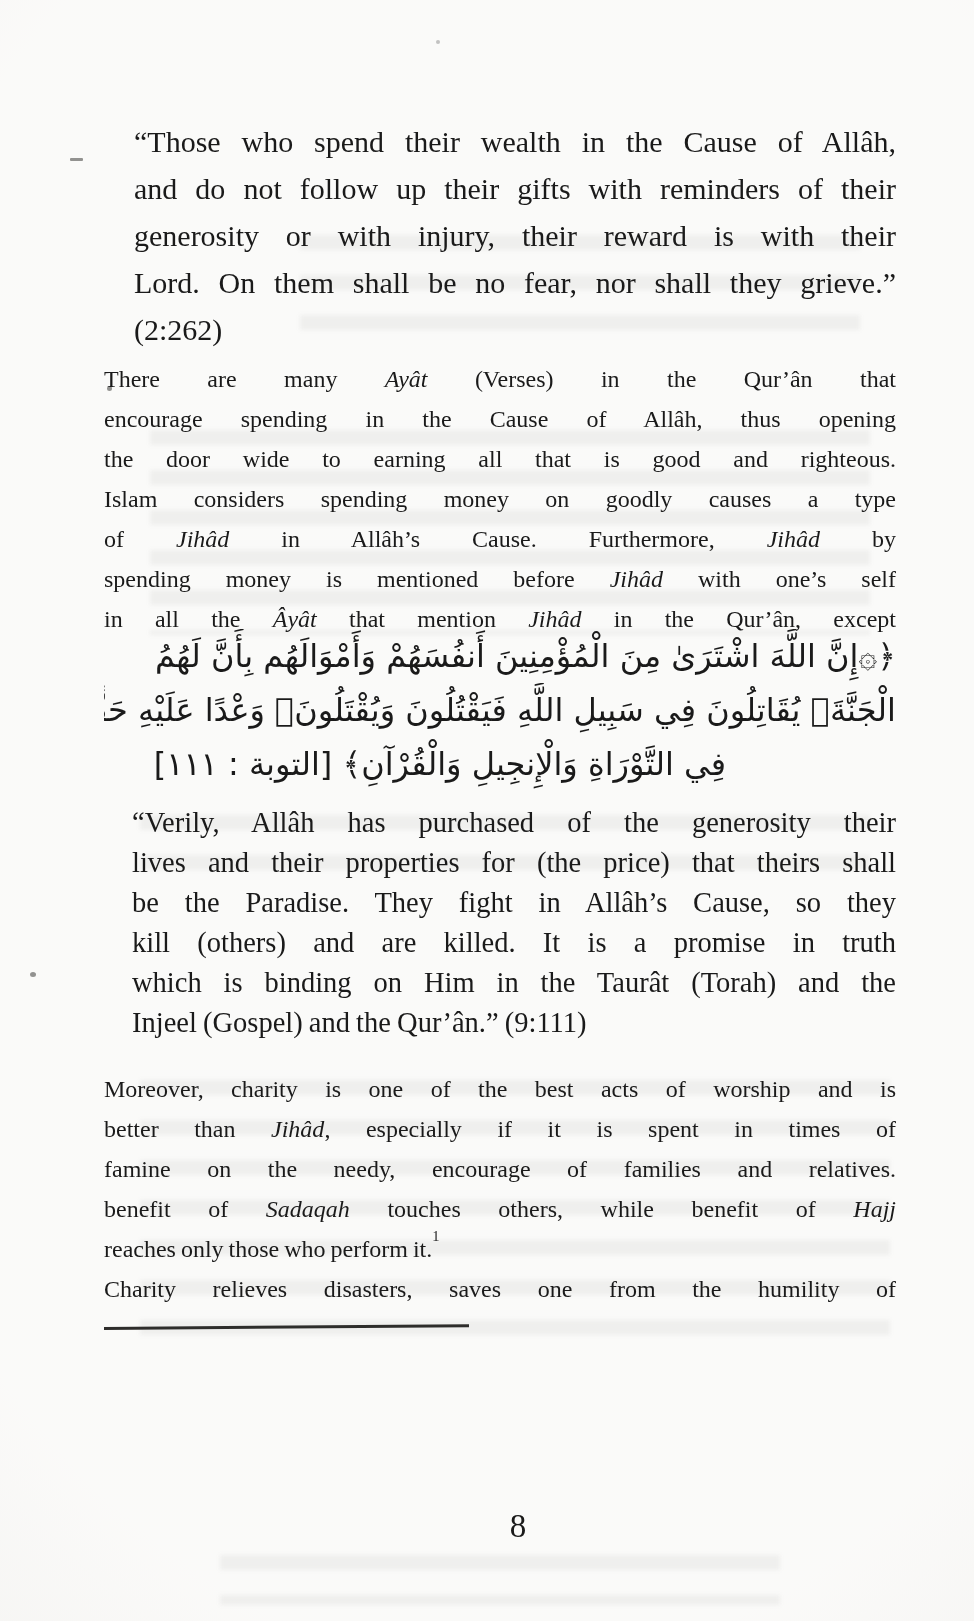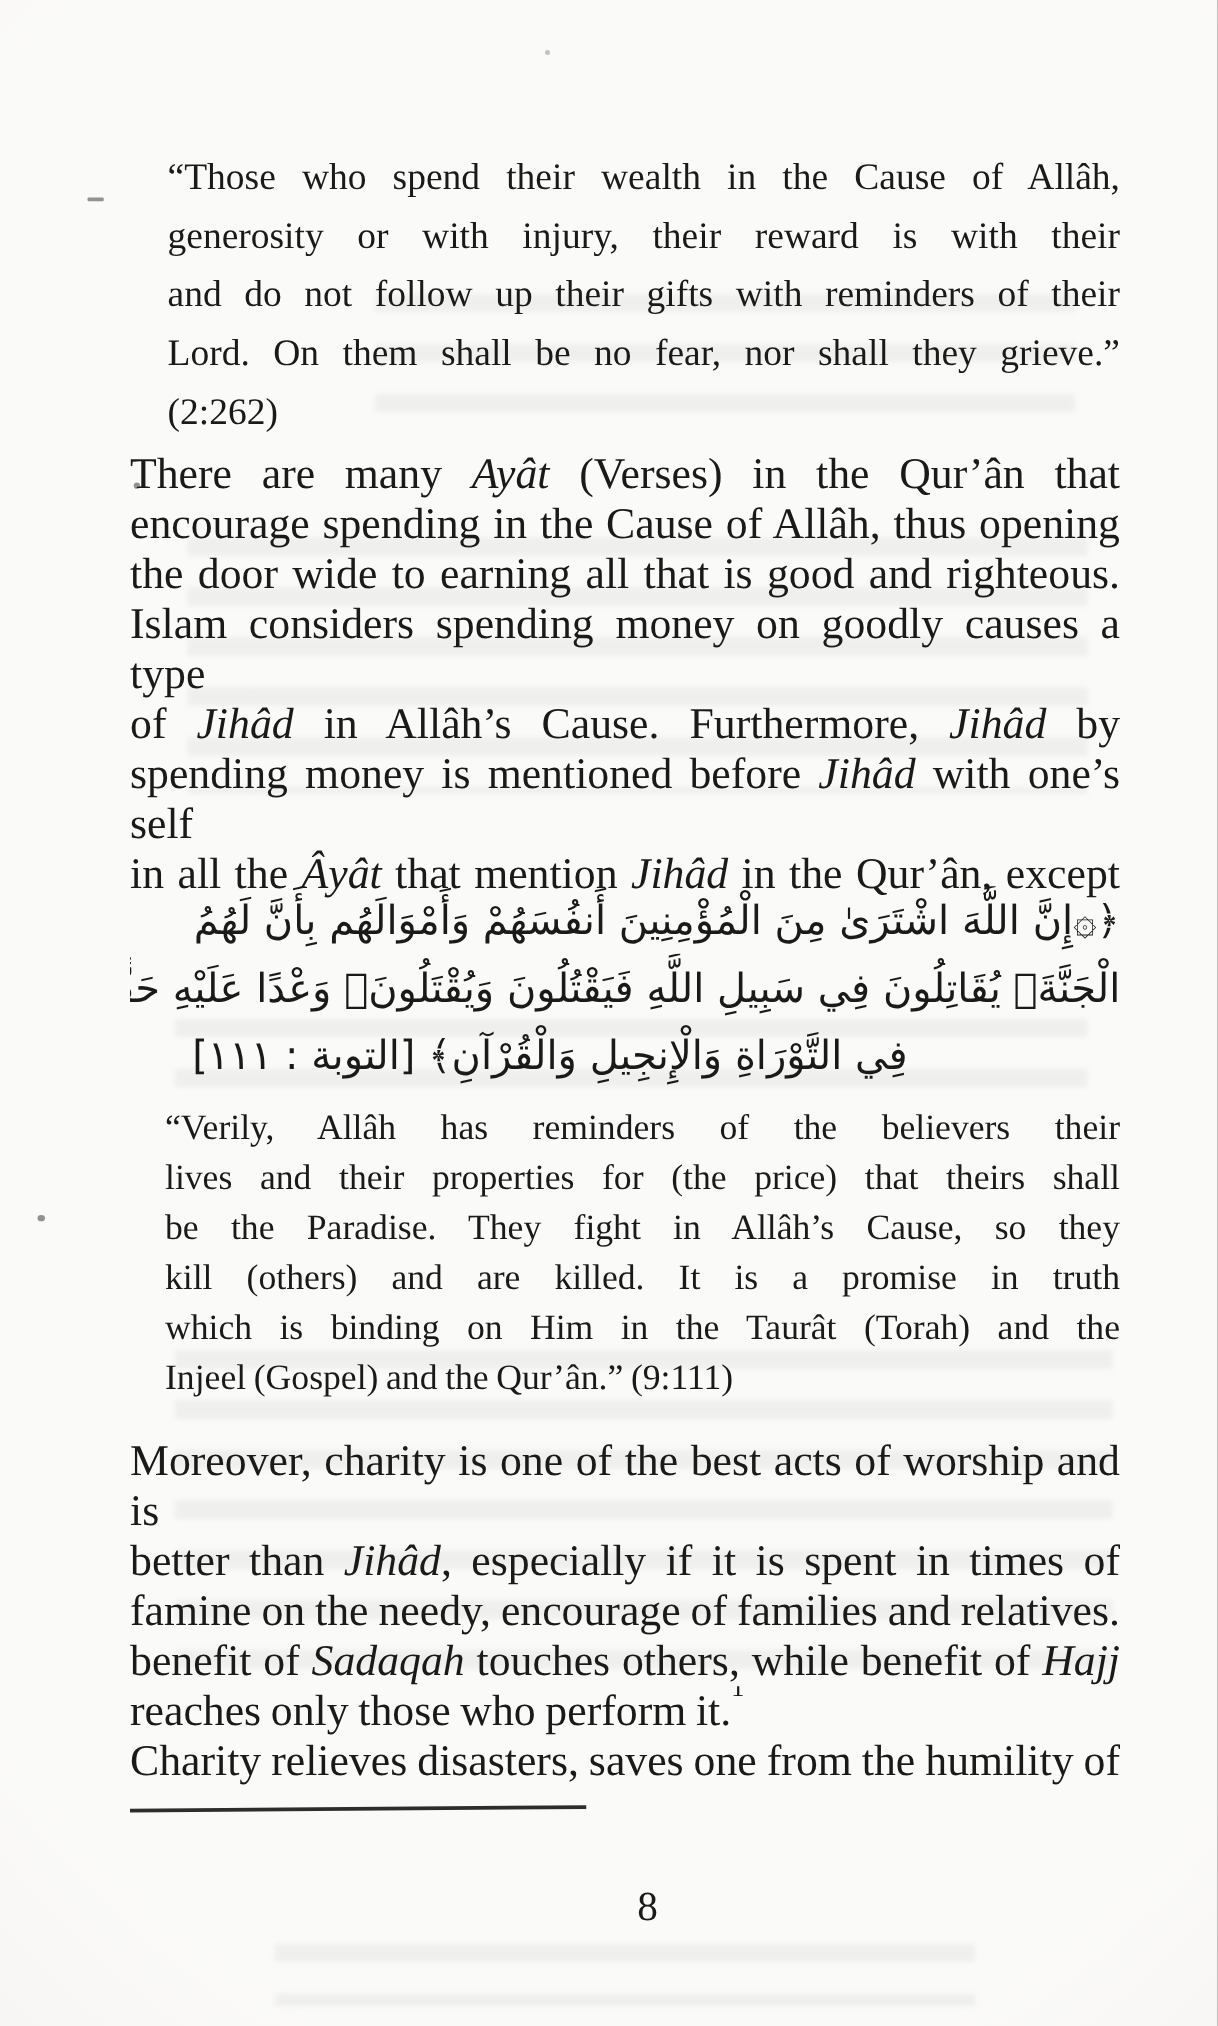--- a/index.html
+++ b/index.html
@@ -15,21 +15,21 @@
   .text-column{position:absolute;left:104px;top:118px;width:792px;}
   .block{margin:0;}
   .line{
     text-align:justify;text-align-last:justify;
     word-spacing:-1px;overflow:hidden;
   }
   .line.last{text-align-last:left;}
   
   .quote-lg{padding-left:30px;font-size:30px;line-height:47px;}
   .quote{padding-left:28px;font-size:28.5px;line-height:40px;}
-  .para{font-size:35px;line-height:40px;}
+  .para{font-size:24px;line-height:40px;}
   
   .arabic{direction:rtl;font-family:"DejaVu Sans", sans-serif;font-size:32px;line-height:54px;}
   .arabic .line{text-align:left;text-align-last:right;white-space:nowrap;word-spacing:0;}
   .arabic .line.verse-ref-line{padding-right:170px;}
   
   [data-name="paragraph-ayat-encourage-spending"]{margin-top:6px;}
   [data-name="quran-arabic-9-111"]{margin-top:-10px;}
   [data-name="quran-translation-9-111"]{margin-top:12px;}
   [data-name="paragraph-charity-best-worship"]{margin-top:26px;}
   [data-name="paragraph-charity-relieves"]{}
@@ -70,41 +70,41 @@
 
   <div class="speck speck-dash" data-name="scan-speck" style="top:158px;left:70px;width:13px;"></div>
   <div class="speck" data-name="scan-speck" style="top:386px;left:107px;width:5px;height:5px;"></div>
   <div class="speck" data-name="scan-speck" style="top:972px;left:30px;width:6px;height:5px;"></div>
   <div class="speck" data-name="scan-speck" style="top:40px;left:436px;width:4px;height:4px;opacity:.35;"></div>
 
   <main class="text-column" data-name="page-text">
 
     <div class="block quote-lg" data-name="quran-translation-2-262">
         <div class="line" data-name="text-line"><span data-name="text-segment">“Those who spend their wealth in the Cause of Allâh,</span></div>
+        <div class="line" data-name="text-line"><span data-name="text-segment">and do not follow up their gifts with reminders of their</span></div>
         <div class="line" data-name="text-line"><span data-name="text-segment">generosity or with injury, their reward is with their</span></div>
-        <div class="line" data-name="text-line"><span data-name="text-segment">and do not follow up their gifts with reminders of their</span></div>
         <div class="line" data-name="text-line"><span data-name="text-segment">Lord. On them shall be no fear, nor shall they grieve.”</span></div>
         <div class="line last" data-name="text-line"><span data-name="text-segment">(2:262)</span></div>
       </div>
       <div class="block para" data-name="paragraph-ayat-encourage-spending">
         <div class="line" data-name="text-line"><span data-name="text-segment">There are many </span><i data-name="italic-term">Ayât</i><span data-name="text-segment"> (Verses) in the Qur’ân that</span></div>
         <div class="line" data-name="text-line"><span data-name="text-segment">encourage spending in the Cause of Allâh, thus opening</span></div>
         <div class="line" data-name="text-line"><span data-name="text-segment">the door wide to earning all that is good and righteous.</span></div>
         <div class="line" data-name="text-line"><span data-name="text-segment">Islam considers spending money on goodly causes a type</span></div>
         <div class="line" data-name="text-line"><span data-name="text-segment">of </span><i data-name="italic-term">Jihâd</i><span data-name="text-segment"> in Allâh’s Cause. Furthermore, </span><i data-name="italic-term">Jihâd</i><span data-name="text-segment"> by</span></div>
         <div class="line" data-name="text-line"><span data-name="text-segment">spending money is mentioned before </span><i data-name="italic-term">Jihâd</i><span data-name="text-segment"> with one’s self</span></div>
         <div class="line" data-name="text-line"><span data-name="text-segment">in all the </span><i data-name="italic-term">Âyât</i><span data-name="text-segment"> that mention </span><i data-name="italic-term">Jihâd</i><span data-name="text-segment"> in the Qur’ân, except</span></div>
       </div>
       <div class="block arabic" data-name="quran-arabic-9-111" dir="rtl">
         <div class="line" data-name="text-line"><span data-name="text-segment">﴿۞إِنَّ اللَّهَ اشْتَرَىٰ مِنَ الْمُؤْمِنِينَ أَنفُسَهُمْ وَأَمْوَالَهُم بِأَنَّ لَهُمُ</span></div>
         <div class="line" data-name="text-line"><span data-name="text-segment">الْجَنَّةَۚ يُقَاتِلُونَ فِي سَبِيلِ اللَّهِ فَيَقْتُلُونَ وَيُقْتَلُونَۖ وَعْدًا عَلَيْهِ حَقًّا</span></div>
         <div class="line last verse-ref-line" data-name="text-line"><span data-name="text-segment">فِي التَّوْرَاةِ وَالْإِنجِيلِ وَالْقُرْآنِ﴾ [التوبة : ١١١]</span></div>
       </div>
       <div class="block quote" data-name="quran-translation-9-111">
-        <div class="line" data-name="text-line"><span data-name="text-segment">“Verily, Allâh has reminders of the believers their</span></div>
+        <div class="line" data-name="text-line"><span data-name="text-segment">“Verily, Allâh has purchased of the generosity their</span></div>
         <div class="line" data-name="text-line"><span data-name="text-segment">lives and their properties for (the price) that theirs shall</span></div>
         <div class="line" data-name="text-line"><span data-name="text-segment">be the Paradise. They fight in Allâh’s Cause, so they</span></div>
         <div class="line" data-name="text-line"><span data-name="text-segment">kill (others) and are killed. It is a promise in truth</span></div>
         <div class="line" data-name="text-line"><span data-name="text-segment">which is binding on Him in the Taurât (Torah) and the</span></div>
         <div class="line last" data-name="text-line"><span data-name="text-segment">Injeel (Gospel) and the Qur’ân.” (9:111)</span></div>
       </div>
       <div class="block para" data-name="paragraph-charity-best-worship">
         <div class="line" data-name="text-line"><span data-name="text-segment">Moreover, charity is one of the best acts of worship and is</span></div>
         <div class="line" data-name="text-line"><span data-name="text-segment">better than </span><i data-name="italic-term">Jihâd</i><span data-name="text-segment">, especially if it is spent in times of</span></div>
         <div class="line" data-name="text-line"><span data-name="text-segment">famine on the needy, encourage of families and relatives.</span></div>

